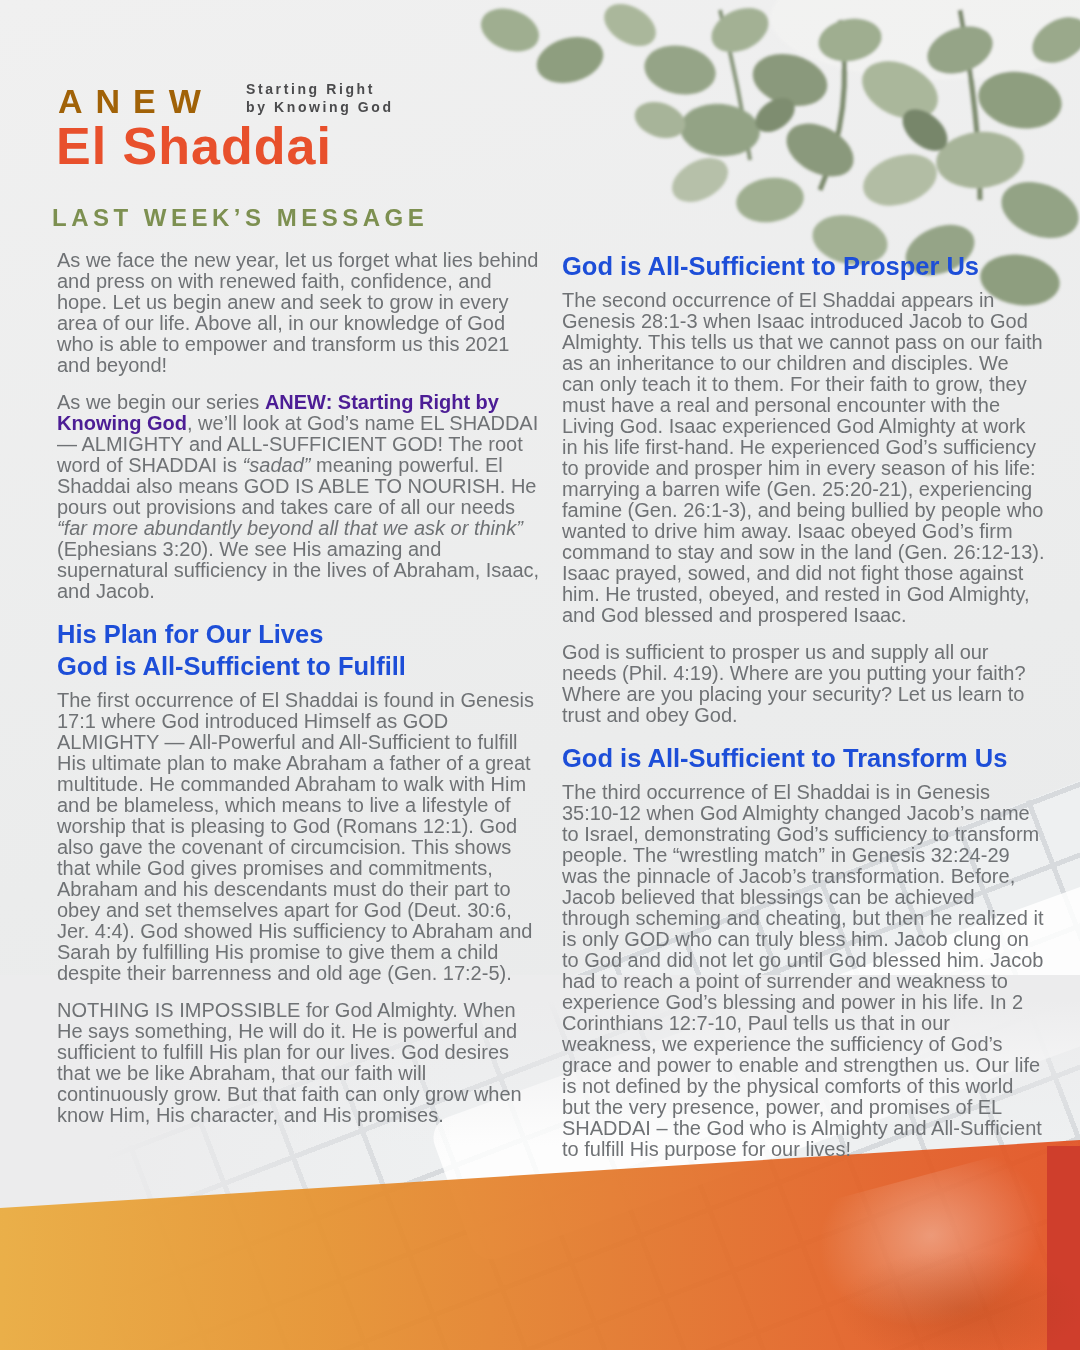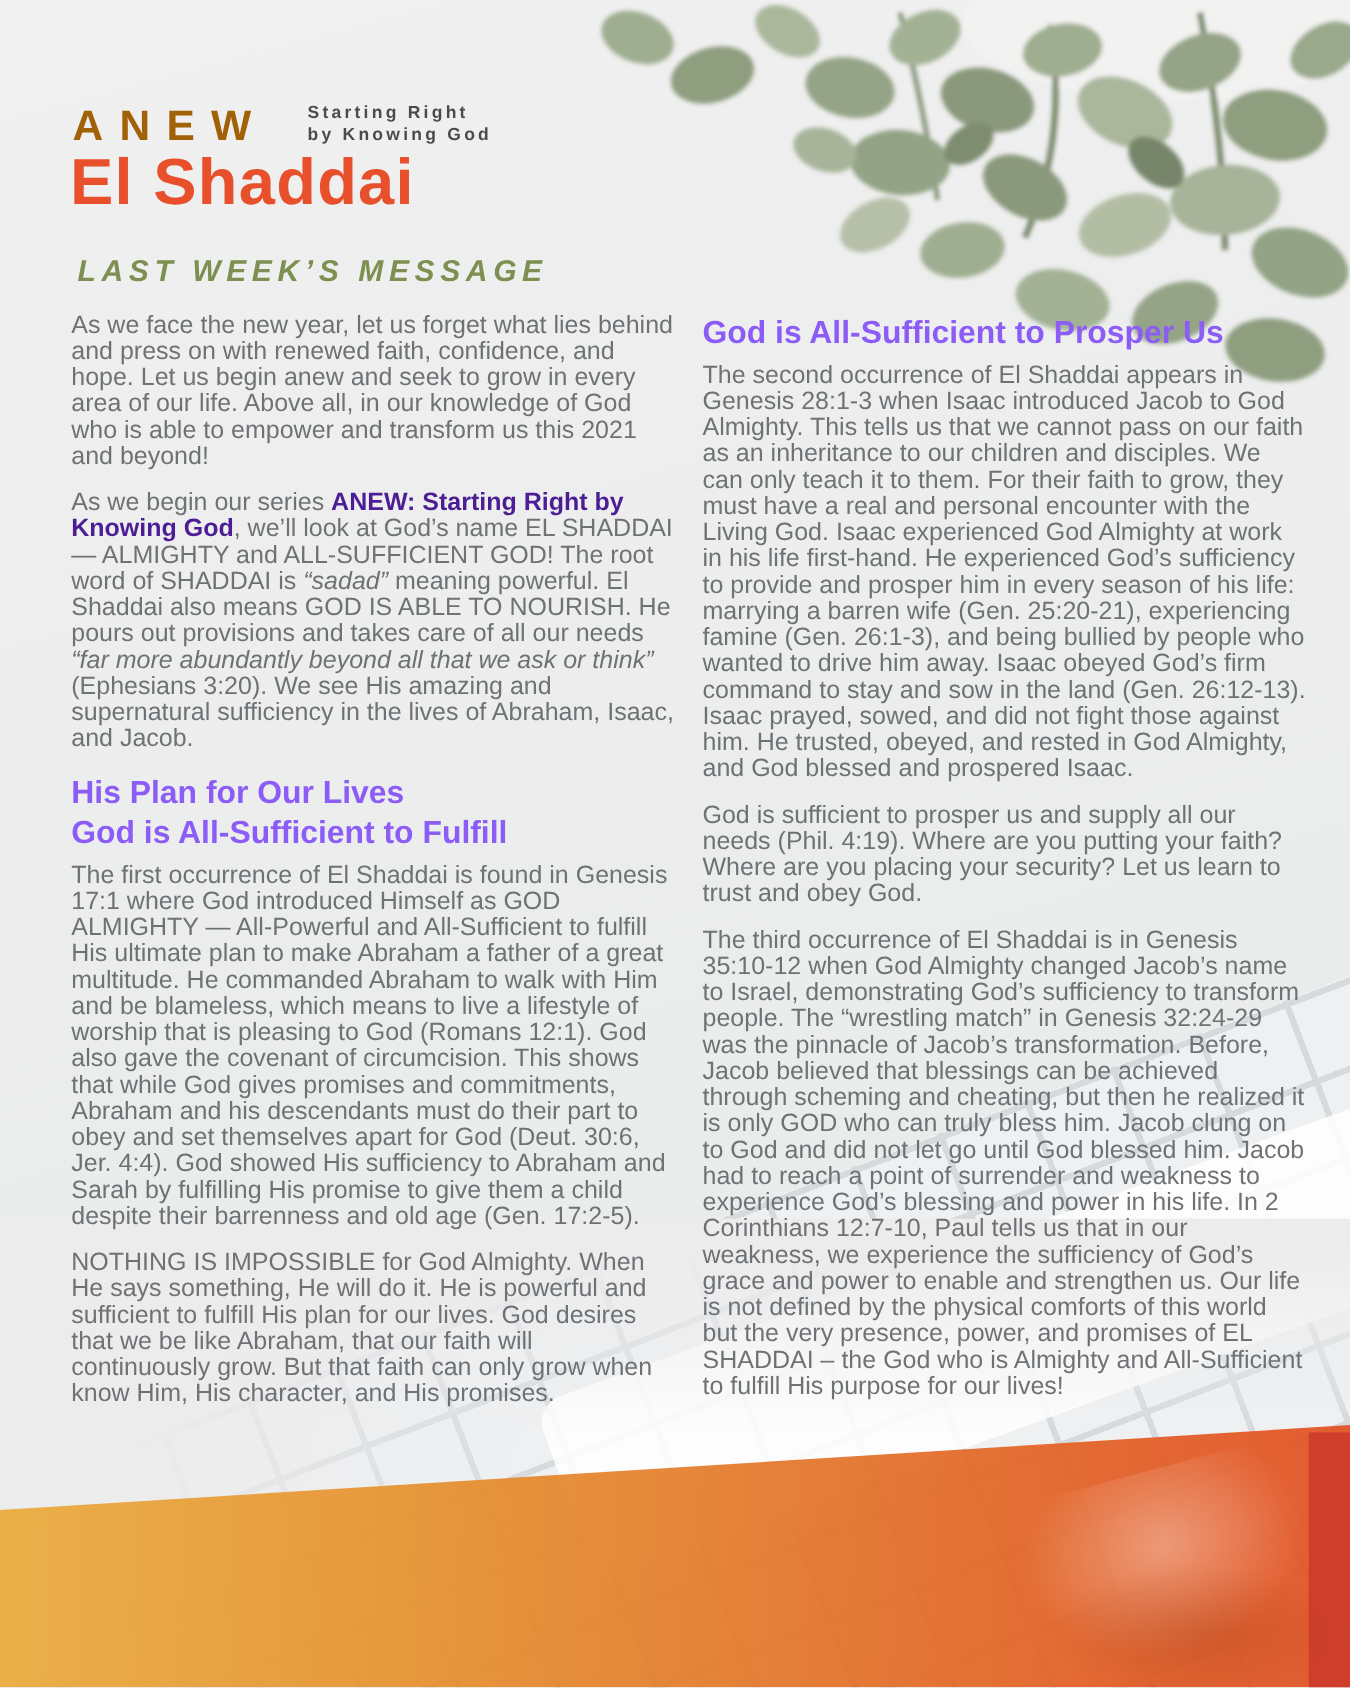--- a/index.html
+++ b/index.html
@@ -35,27 +35,27 @@
   .red-strip{left:1047px;top:1146px;width:33px;height:204px;background:#cf3e2c;z-index:4;}
   .mouse{left:820px;top:1175px;width:230px;height:150px;z-index:4;transform:rotate(-15deg);
     background:radial-gradient(ellipse at 50% 40%,rgba(255,255,255,.34),rgba(255,255,255,0) 70%);}
   .hand-shadow{left:835px;top:1250px;width:250px;height:115px;z-index:4;
     background:radial-gradient(ellipse,rgba(150,60,20,.26),rgba(150,60,20,0) 70%);}
   
   .hdr{z-index:5;}
   .anew{left:58px;top:82px;font-size:34px;font-weight:700;letter-spacing:13px;color:#a16207;}
   .sub{left:246px;top:80px;font-size:14px;font-weight:700;letter-spacing:2.6px;color:#4b4b4d;line-height:18px;}
   .title{left:56px;top:116px;font-size:52px;font-weight:700;letter-spacing:1px;color:#e8502c;margin:0;}
-  .kicker{left:62px;top:204px;font-size:24px;font-weight:700;letter-spacing:4.5px;color:#7d9051;font-style:italic;}
+  .kicker{left:52px;top:204px;font-size:24px;font-weight:700;letter-spacing:4.5px;color:#7d9051;}
   
   .col{top:250px;width:484px;z-index:5;}
   .col-left{left:57px;}
   .col-right{left:562px;}
   .col p{margin:0 0 16px;font-size:20px;line-height:21px;color:#6f7275;}
-  .col h2{margin:0 0 8px;font-size:25.5px;line-height:32px;font-weight:700;color:#8b5cf6;}
+  .col h2{margin:0 0 8px;font-size:25.5px;line-height:32px;font-weight:700;color:#1d4ed8;}
   .col h2.mid{margin-top:12px;}
   .accent{color:#4c1d95;font-weight:700;}
   em{font-style:italic;}
   
   .ftr{z-index:6;color:#fff;}
   .logo{left:64px;top:1238px;width:58px;height:58px;border:3px solid #fff;border-radius:50%;
     display:flex;align-items:center;justify-content:center;font-size:28px;font-weight:700;
     letter-spacing:-1px;color:#fff;}
   .green-h{font-size:19px;font-weight:700;letter-spacing:7px;color:#a5cb3b;}
   .oh{left:240px;top:1216px;}
@@ -139,20 +139,21 @@
     <div>God is All-Sufficient to Fulfill</div>
   </h2>
   <p>The first occurrence of El Shaddai is found in Genesis 17:1 where God introduced Himself as GOD ALMIGHTY — All-Powerful and All-Sufficient to fulfill His ultimate plan to make Abraham a father of a great multitude. He commanded Abraham to walk with Him and be blameless, which means to live a lifestyle of worship that is pleasing to God (Romans 12:1). God also gave the covenant of circumcision. This shows that while God gives promises and commitments, Abraham and his descendants must do their part to obey and set themselves apart for God (Deut. 30:6, Jer. 4:4). God showed His sufficiency to Abraham and Sarah by fulfilling His promise to give them a child despite their barrenness and old age (Gen. 17:2-5).</p>
   <p>NOTHING IS IMPOSSIBLE for God Almighty. When He says something, He will do it. He is powerful and sufficient to fulfill His plan for our lives. God desires that we be like Abraham, that our faith will continuously grow. But that faith can only grow when know Him, His character, and His promises.</p>
 </div>
 
 <div class="abs col col-right">
   <h2>God is All-Sufficient to Prosper Us</h2>
   <p>The second occurrence of El Shaddai appears in Genesis 28:1-3 when Isaac introduced Jacob to God Almighty. This tells us that we cannot pass on our faith as an inheritance to our children and disciples. We can only teach it to them. For their faith to grow, they must have a real and personal encounter with the Living God. Isaac experienced God Almighty at work in his life first-hand. He experienced God’s sufficiency to provide and prosper him in every season of his life: marrying a barren wife (Gen. 25:20-21), experiencing famine (Gen. 26:1-3), and being bullied by people who wanted to drive him away. Isaac obeyed God’s firm command to stay and sow in the land (Gen. 26:12-13). Isaac prayed, sowed, and did not fight those against him. He trusted, obeyed, and rested in God Almighty, and God blessed and prospered Isaac.</p>
   <p>God is sufficient to prosper us and supply all our needs (Phil. 4:19). Where are you putting your faith? Where are you placing your security? Let us learn to trust and obey God.</p>
+  <h2 class="mid">God is All-Sufficient to Transform Us</h2>
   <p>The third occurrence of El Shaddai is in Genesis 35:10-12 when God Almighty changed Jacob’s name to Israel, demonstrating God’s sufficiency to transform people. The “wrestling match” in Genesis 32:24-29 was the pinnacle of Jacob’s transformation. Before, Jacob believed that blessings can be achieved through scheming and cheating, but then he realized it is only GOD who can truly bless him. Jacob clung on to God and did not let go until God blessed him. Jacob had to reach a point of surrender and weakness to experience God’s blessing and power in his life. In 2 Corinthians 12:7-10, Paul tells us that in our weakness, we experience the sufficiency of God’s grace and power to enable and strengthen us. Our life is not defined by the physical comforts of this world but the very presence, power, and promises of EL SHADDAI – the God who is Almighty and All-Sufficient to fulfill His purpose for our lives!</p>
 </div>
 
 <div class="ftr">
   <div class="abs logo">ccf</div>
 
   <div class="abs green-h oh">join us online</div>
   <div class="abs day oday">Sundays</div>
   <div class="abs otimes">
     <div>9:00 AM, 12:00 NN</div>

